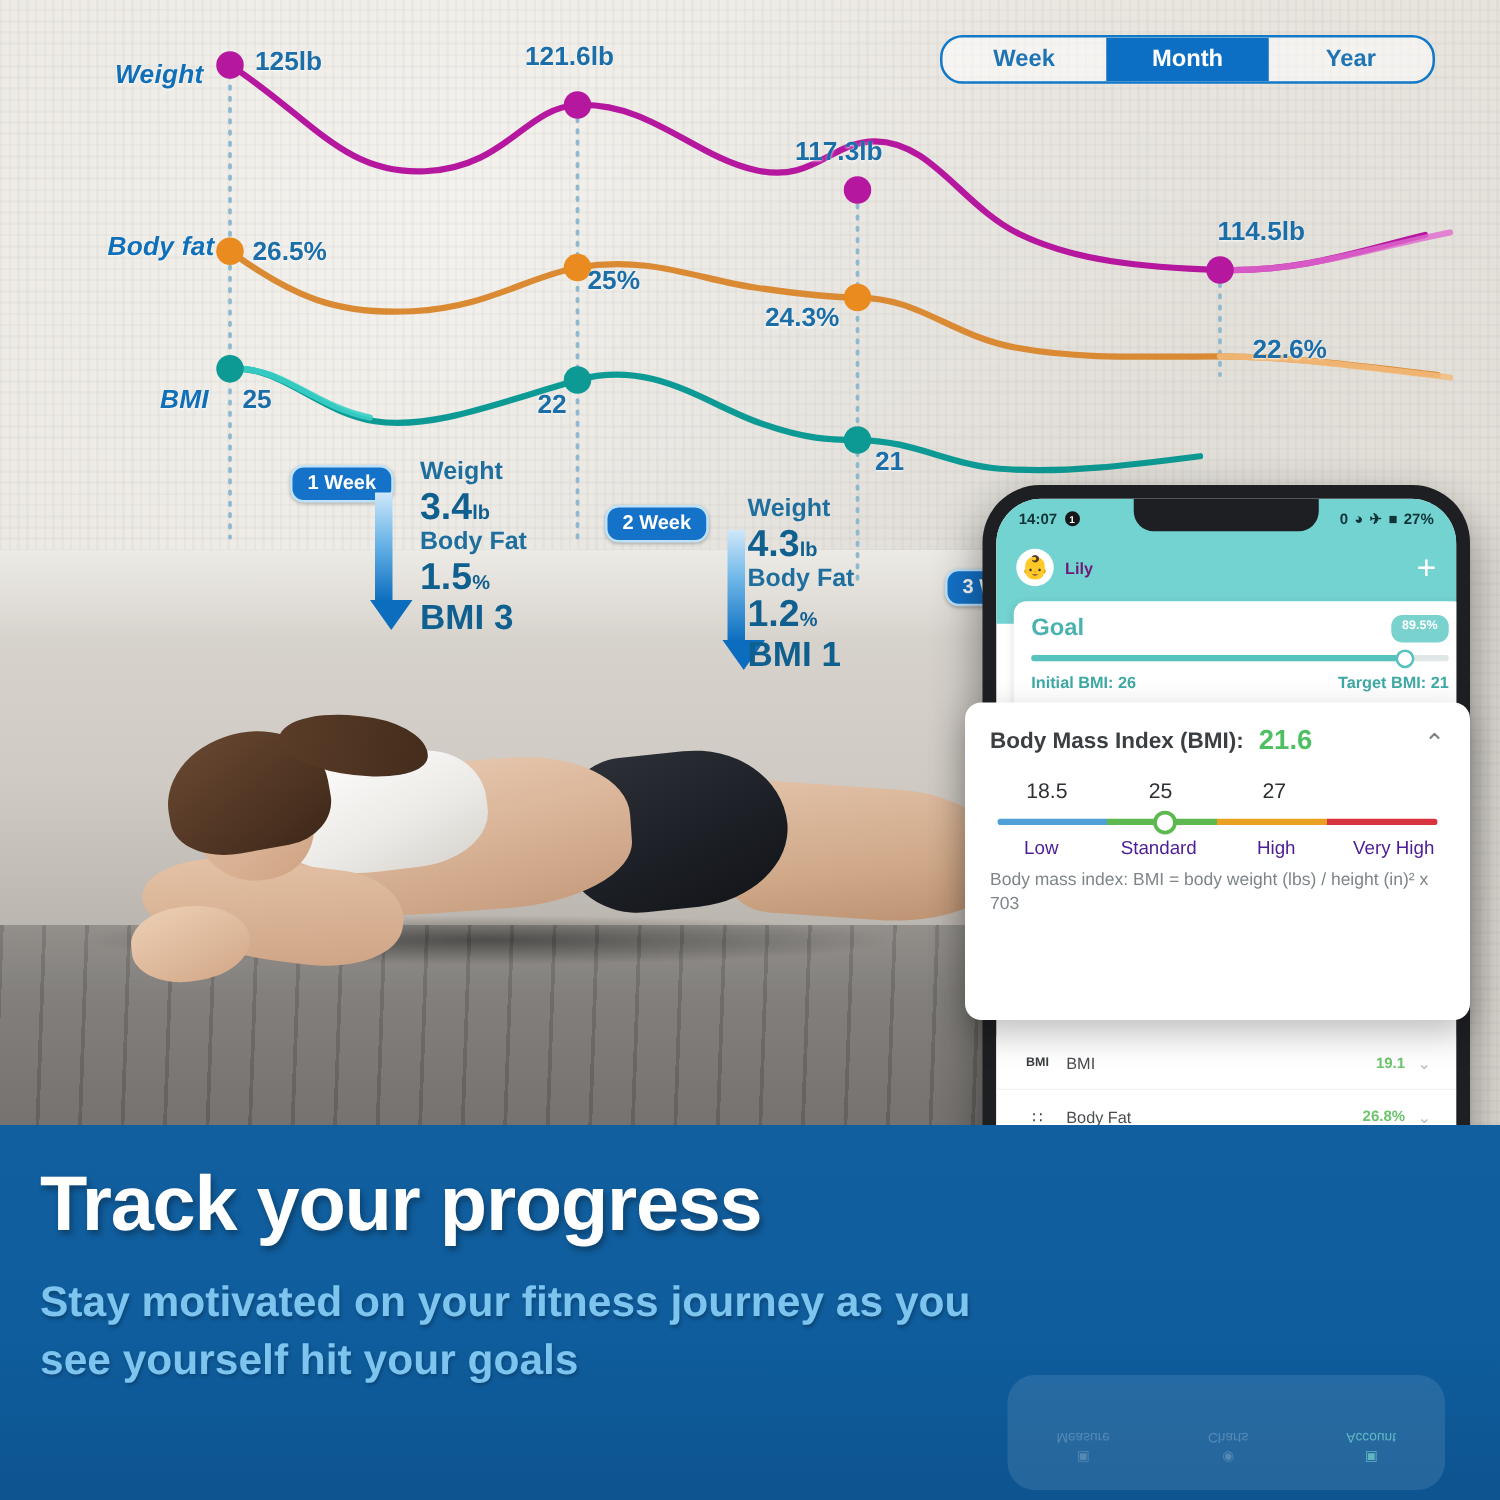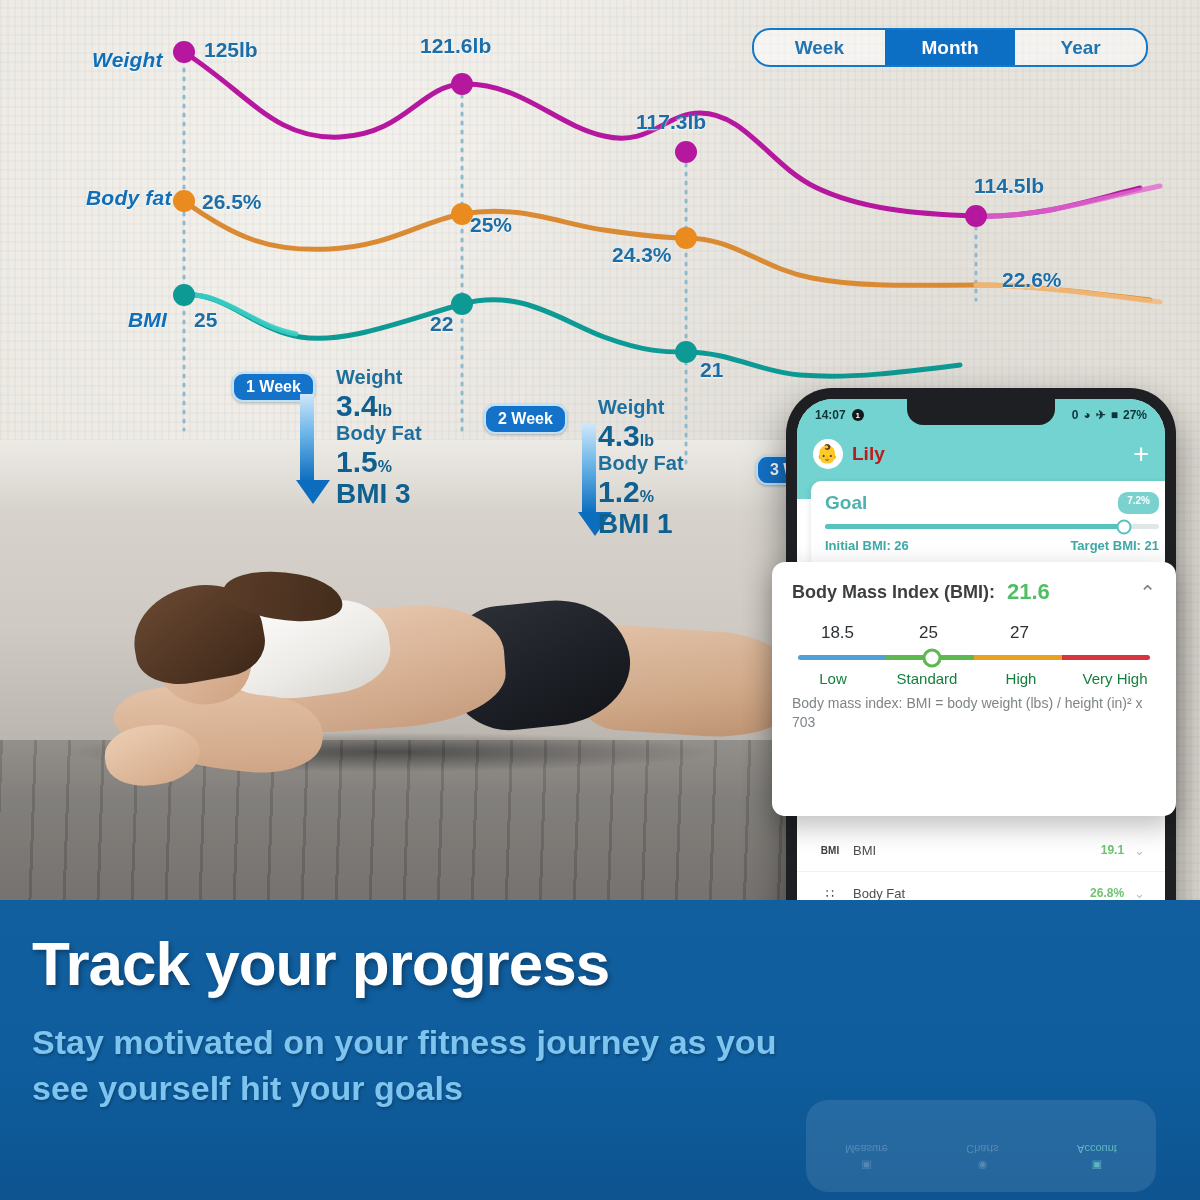--- a/index.html
+++ b/index.html
@@ -182,21 +182,21 @@
   .dot-badge{width:12px;height:12px;border-radius:50%;background:#15181a;color:#fff;
     font-size:8px;display:flex;align-items:center;justify-content:center;}
   .userbar{
     position:absolute;top:34px;left:0;width:100%;height:42px;
     display:flex;align-items:center;padding:0 16px;box-sizing:border-box;
   }
   .avatar{
     width:30px;height:30px;border-radius:50%;background:#ffffff;
     display:flex;align-items:center;justify-content:center;font-size:18px;overflow:hidden;
   }
-  .uname{color:#b91c1c;font-size:19px;margin-left:9px;font-weight:600;}
+  .uname{color:#701a75;font-size:13px;margin-left:9px;font-weight:600;}
   .plus{margin-left:auto;color:#ffffff;font-size:27px;line-height:1;font-weight:300;}
 
   .goal-card{
     position:absolute;left:14px;top:82px;width:362px;height:118px;
     background:#ffffff;border-radius:10px;box-shadow:0 2px 7px rgba(0,0,0,.12);
     padding:11px 14px;box-sizing:border-box;
   }
   .goal-head{display:flex;}
   .goal-title{font-size:19px;color:#4ab3b0;font-weight:bold;}
   .goal-pct{
@@ -263,21 +263,21 @@
     background:linear-gradient(90deg,
       #4f9fd8 0%, #4f9fd8 25%,
       #5cb84f 25%, #5cb84f 50%,
       #eaa020 50%, #eaa020 75%,
       #d8343f 75%, #d8343f 100%);
   }
   .bmi-bar .knob{
     position:absolute;left:38%;top:50%;transform:translate(-50%,-50%);
     width:13px;height:13px;border-radius:50%;background:#ffffff;border:3px solid #5cb84f;
   }
-  .bmi-cats{display:flex;padding:10px 14px 0 14px;font-size:15px;color:#15803d;}
+  .bmi-cats{display:flex;padding:10px 14px 0 14px;font-size:15px;color:#4c1d95;}
   .bmi-cats span{flex:1;text-align:center;}
   .bmi-ind{padding:16px 20px 0 20px;font-size:14px;color:#59c2bc;font-weight:bold;}
   .bmi-desc{padding:7px 20px 0 20px;font-size:14px;color:#7e8589;line-height:1.35;}
 
   
   .banner{
     position:absolute;left:0;bottom:0;width:1200px;height:300px;
     background:linear-gradient(180deg,#115f9f 0%,#0f5d9d 55%,#0d5490 100%);
   }
   .banner .headline{
@@ -438,21 +438,21 @@
         <div class="userbar">
           <div class="avatar">👶</div>
           <div class="uname">Lily</div>
           <div class="plus">+</div>
         </div>
       </div>
 
       <div class="goal-card">
         <div class="goal-head">
           <div class="goal-title">Goal</div>
-          <div class="goal-pct">7.2%</div>
+          <div class="goal-pct">89.5%</div>
         </div>
         <div class="goal-bar">
           <div class="fill"></div>
           <div class="knob"></div>
         </div>
         <div class="goal-foot">
           <span>Initial BMI: 26</span>
           <span>Target BMI: 21</span>
         </div>
       </div>

